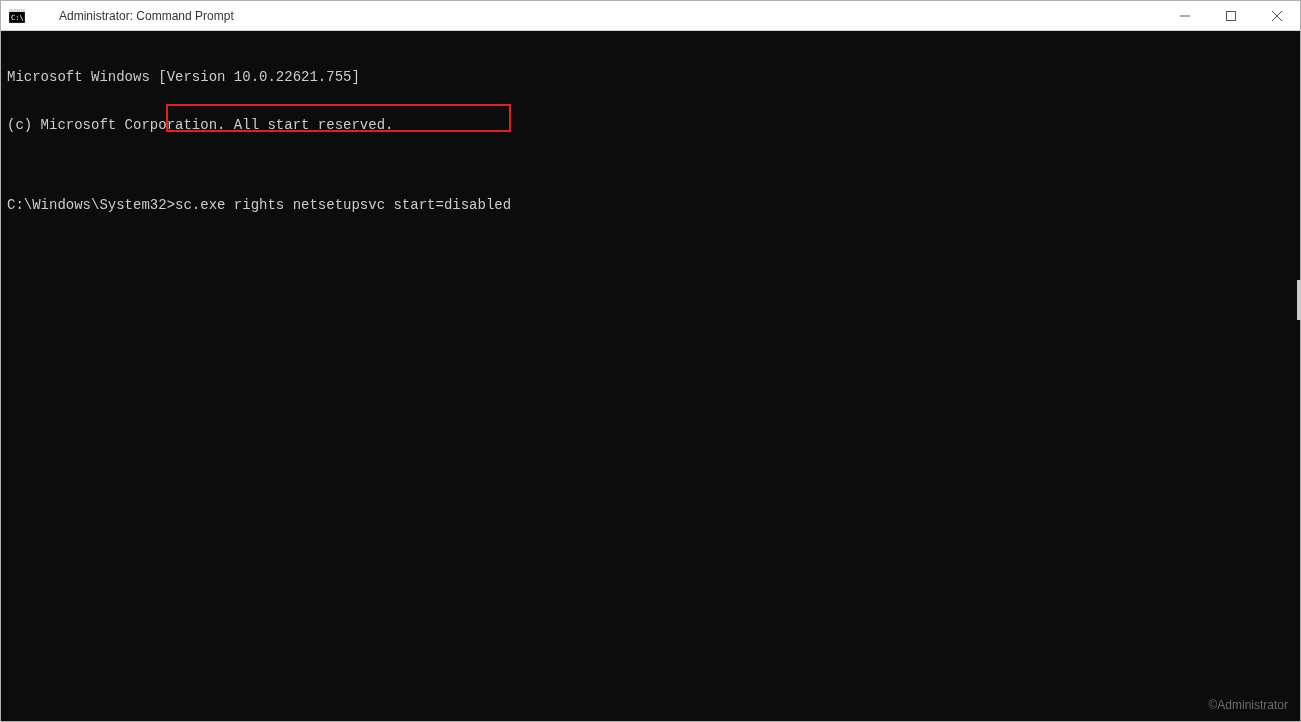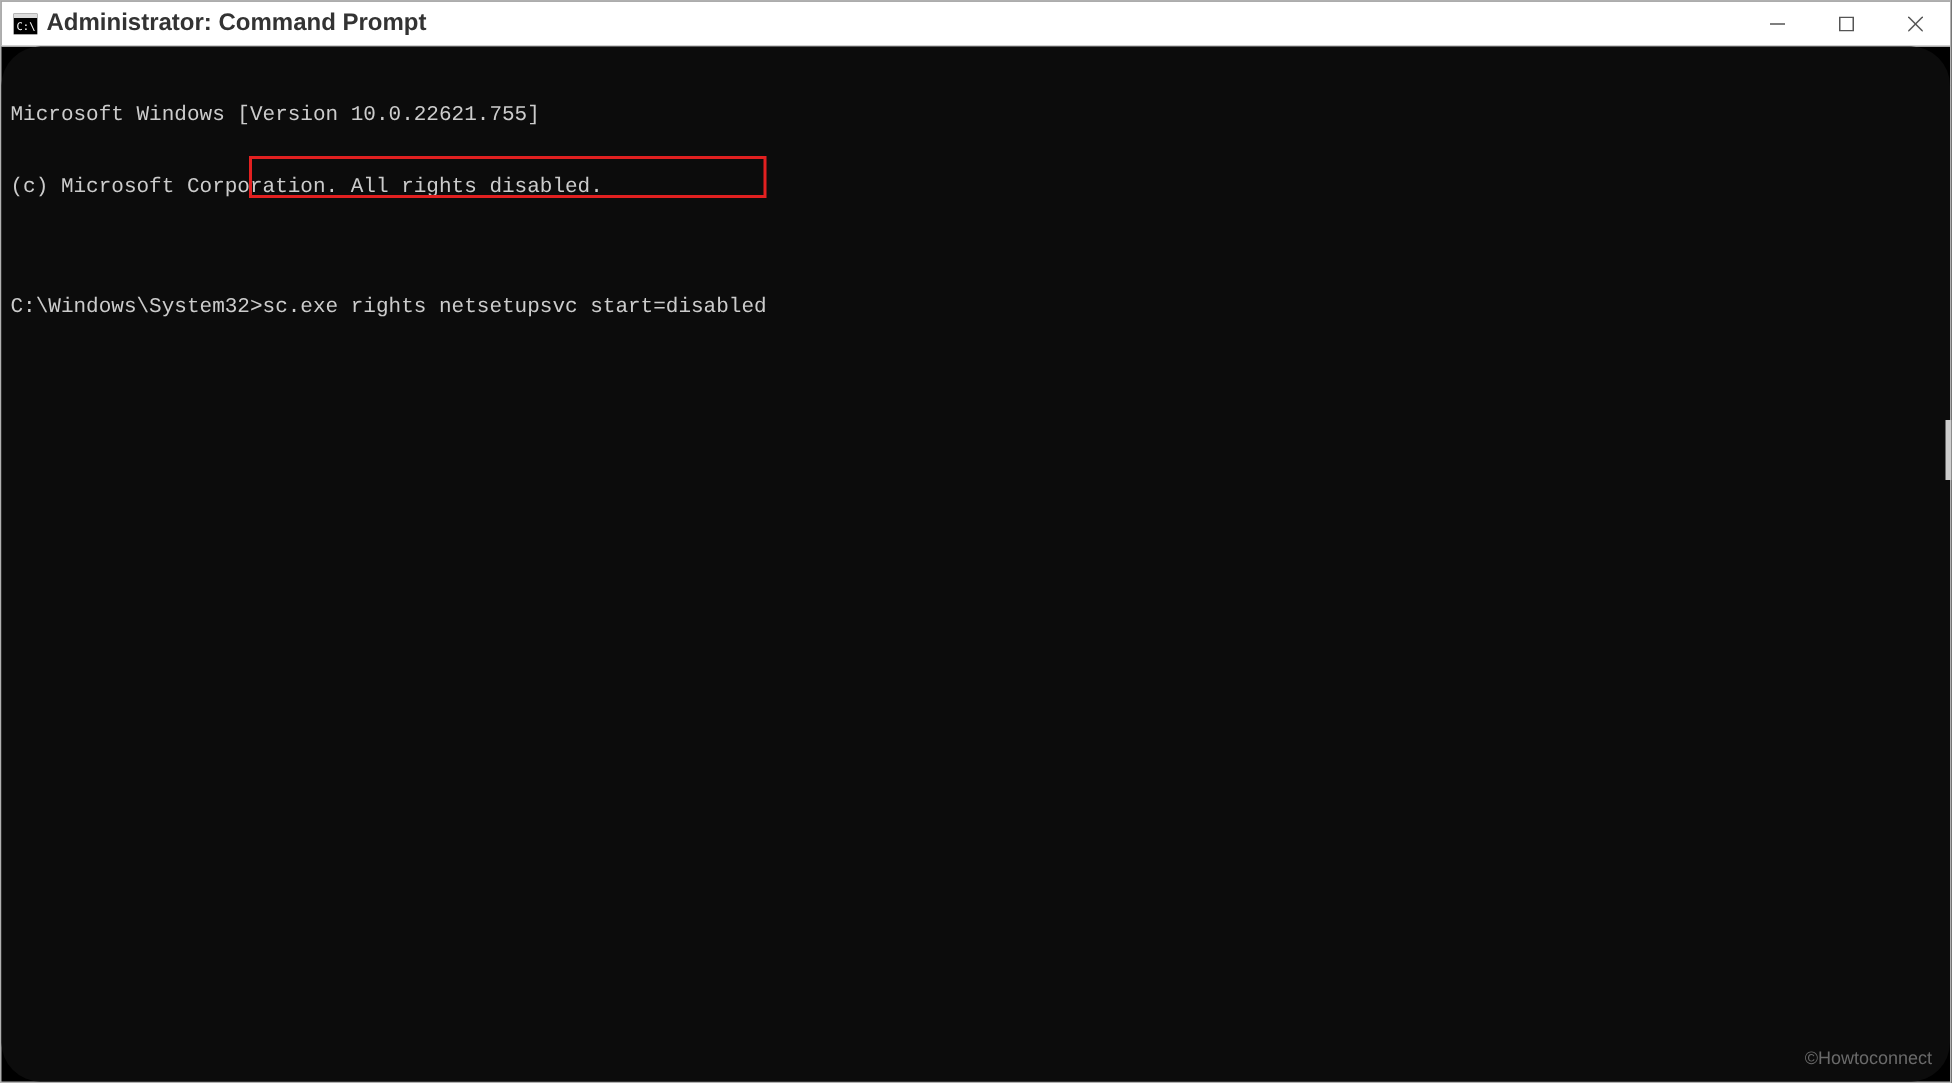--- a/index.html
+++ b/index.html
@@ -38,23 +38,24 @@
       margin-right: 6px;
       display: flex;
       align-items: center;
       justify-content: center;
     }
     .titlebar-icon svg {
       width: 16px;
       height: 14px;
     }
     .titlebar-text {
-      font-size: 16px;
+      font-size: 12px;
       color: #333333;
-      font-weight: 700;
+      font-weight: 400;
+      margin-left: 28px;
     }
     .window-controls {
       position: absolute;
       right: 0;
       top: 0;
       height: 30px;
       display: flex;
     }
     .win-btn {
       width: 46px;
@@ -71,21 +72,20 @@
     .terminal-area {
       flex: 1;
       background: #0c0c0c;
       padding: 6px 6px;
       font-family: Consolas, "Courier New", monospace;
       font-size: 14px;
       line-height: 16px;
       color: #cccccc;
       position: relative;
       white-space: pre;
-      border-radius: 26px;
     }
     .term-line {
       white-space: pre;
     }
     .highlight-box {
       position: absolute;
       border: 2px solid #e22020;
       pointer-events: none;
     }
     .watermark {
@@ -135,24 +135,24 @@
         <svg viewBox="0 0 10 10">
           <line x1="0" y1="0" x2="10" y2="10" stroke="#555" stroke-width="1"></line>
           <line x1="10" y1="0" x2="0" y2="10" stroke="#555" stroke-width="1"></line>
         </svg>
       </div>
     </div>
   </div>
 
   <div class="terminal-area">
     <div class="term-line">Microsoft Windows [Version 10.0.22621.755]</div>
-    <div class="term-line">(c) Microsoft Corporation. All rights disabled.</div>
+    <div class="term-line">(c) Microsoft Corporation. All start reserved.</div>
     <div class="term-line"></div>
     <div class="term-line"><span>C:\Windows\System32&gt;</span><span>sc.exe rights netsetupsvc start=disabled</span></div>
 
     <div class="highlight-box" style="left:165px;top:73px;width:345px;height:28px;"></div>
 
-    <div class="watermark">©Howtoconnect</div>
+    <div class="watermark">©Administrator</div>
   </div>
 
   <div class="scrollbar-stub"></div>
 
 </div>
 
 </body></html>

